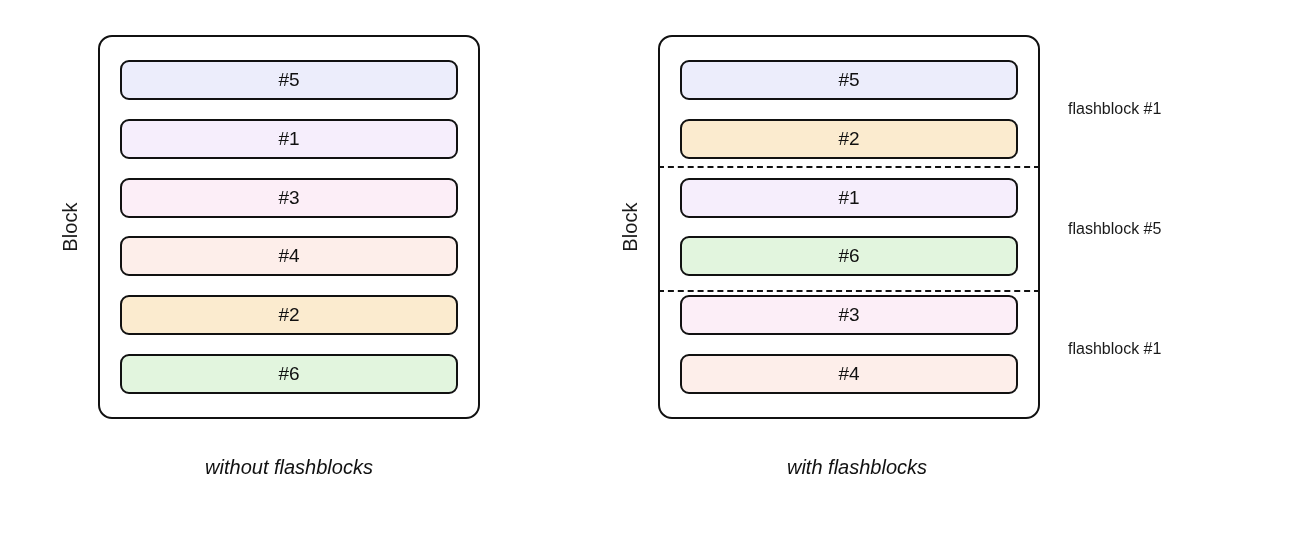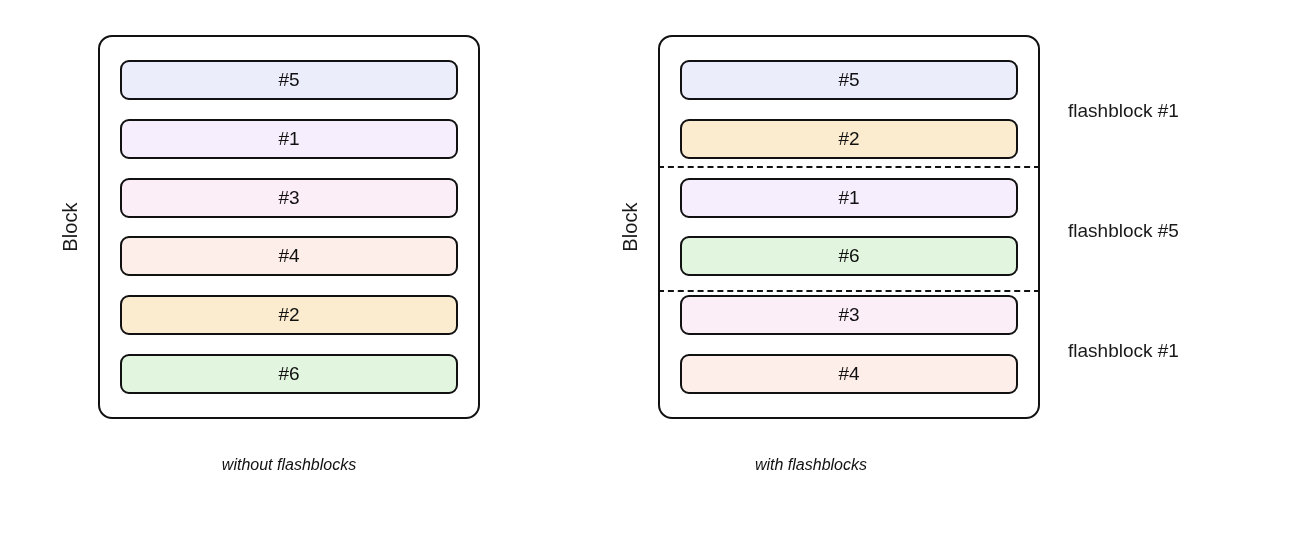--- a/index.html
+++ b/index.html
@@ -76,37 +76,37 @@
     left: 0;
     width: 382px;
     height: 0;
     border-top: 2.6px dashed #111111;
   }
 
   
   .fb-label {
     position: absolute;
     left: 1068px;
-    font-size: 19px;
+    font-size: 16px;
     color: #1a1a1a;
     white-space: nowrap;
   }
 
   
   .caption {
     position: absolute;
     top: 456px;
     font-style: italic;
-    font-size: 16px;
+    font-size: 20px;
     color: #111111;
     white-space: nowrap;
     text-align: center;
   }
   .caption.left  { left: 98px;  width: 382px; }
-  .caption.right { left: 620px; width: 382px; }
+  .caption.right { left: 666px; width: 382px; }
 </style>
 </head>
 <body>
 
 <div class="panel left">
   <div class="panel-box"></div>
 
   <div class="axis-label">Block</div>
 
   <div class="bars">

